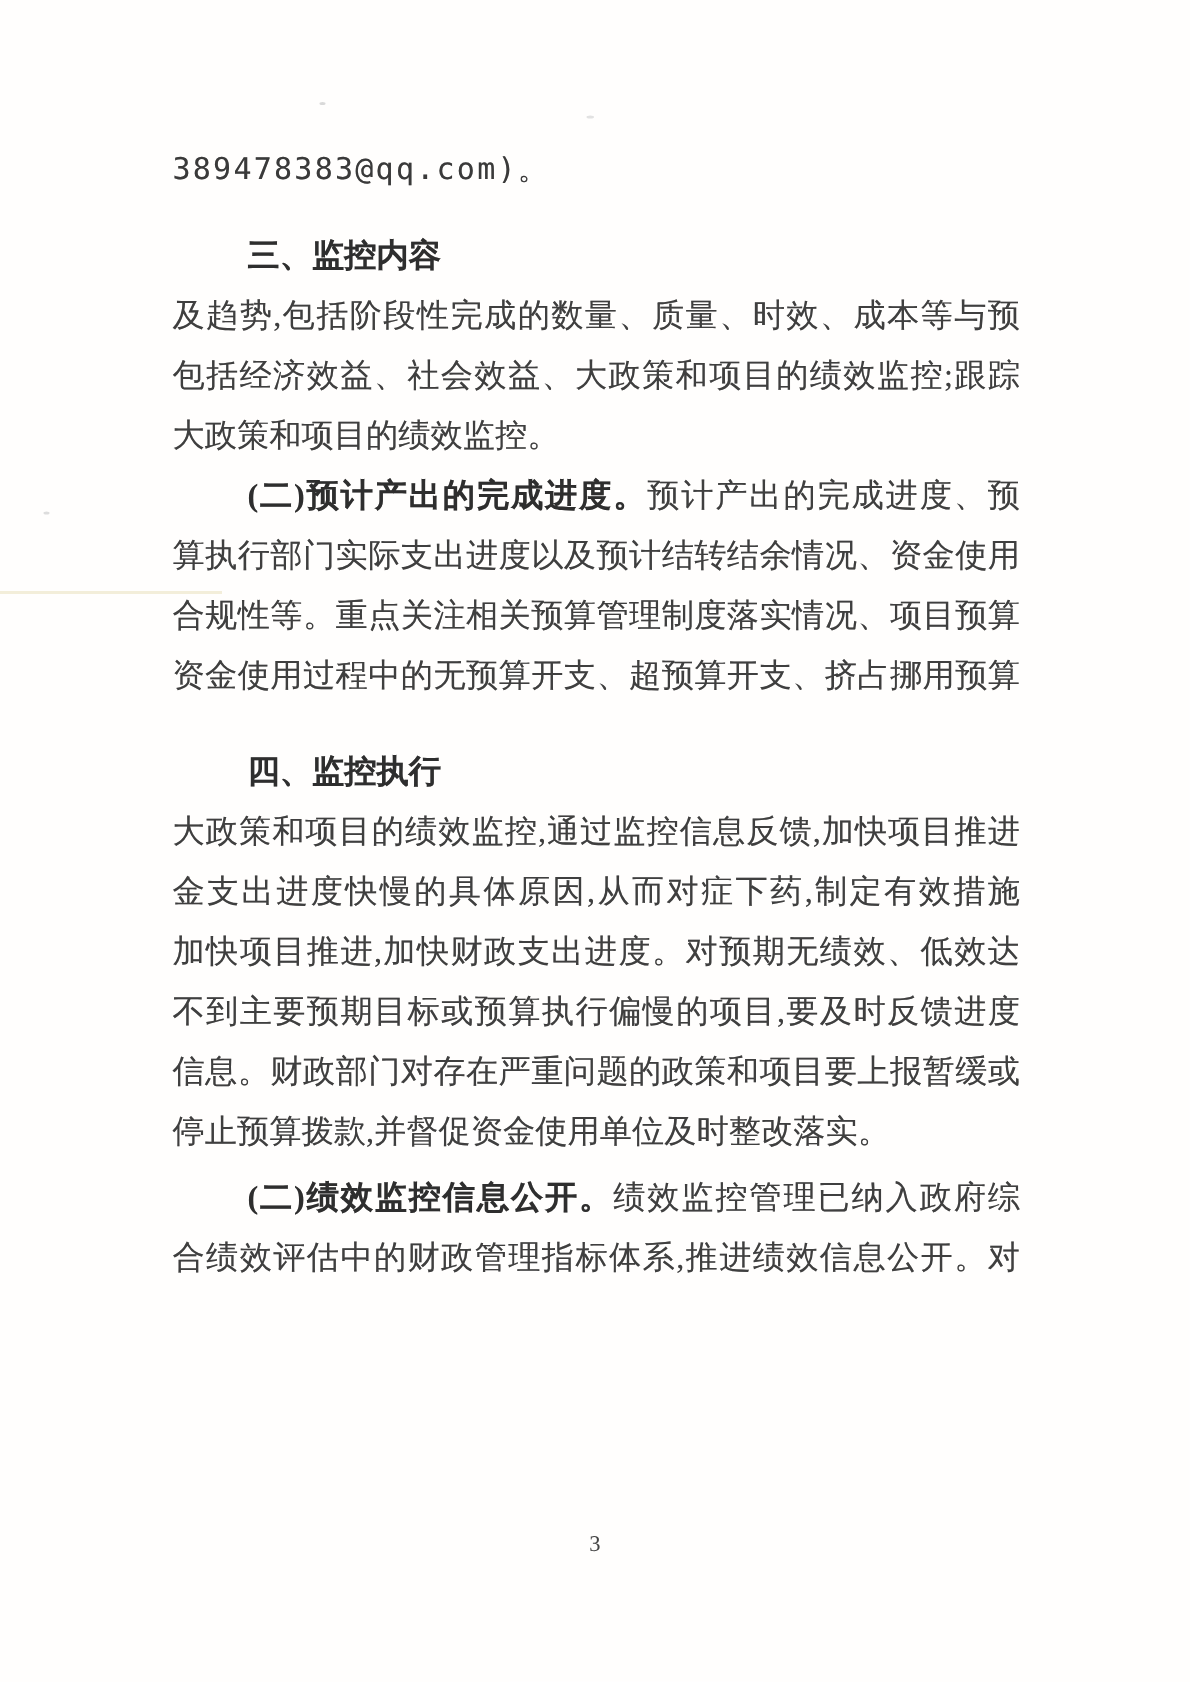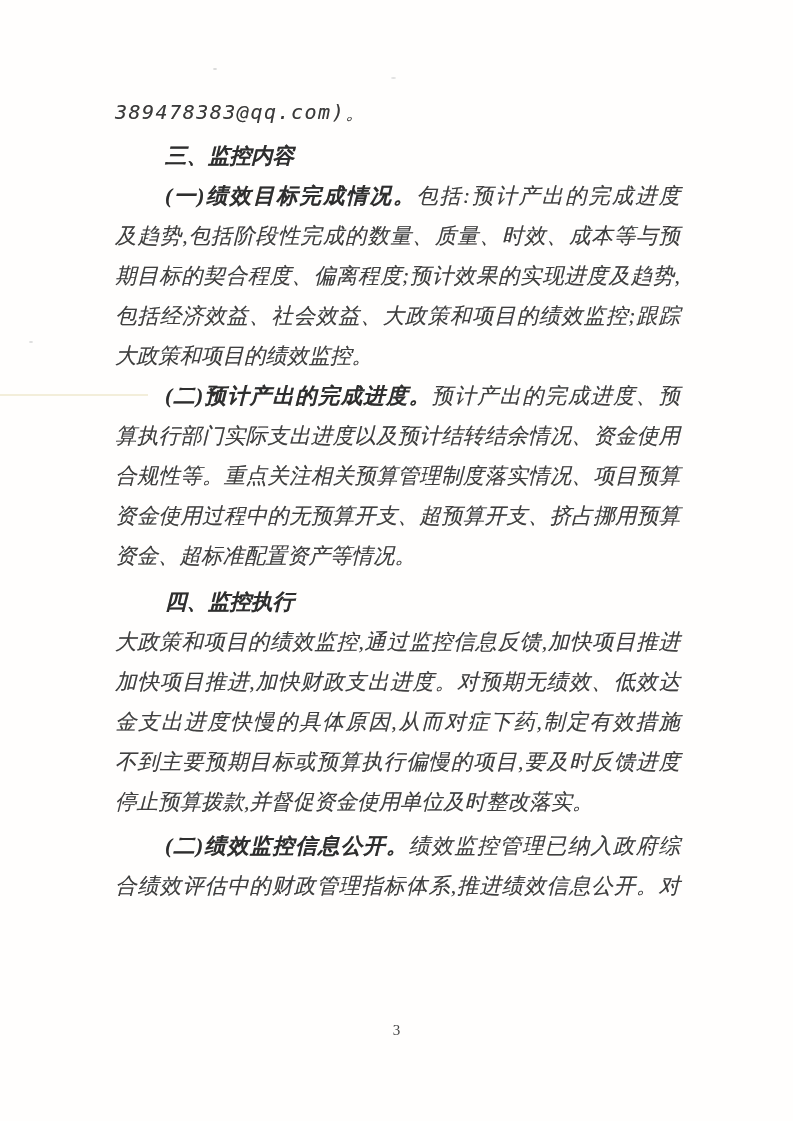--- a/index.html
+++ b/index.html
@@ -16,32 +16,31 @@
   .content{
     position:absolute;
     left:115px;top:92px;width:565px;
     color:#3f3f3f;
     font-size:21.5px;
     text-shadow:0 0 .4px rgba(70,70,70,.45);
   }
   .line{
     height:40px;line-height:40px;
     white-space:nowrap;
-    font-style:italic;
   }
   .line.fill{
     white-space:normal;
     text-align:justify;
     text-align-last:justify;
     -moz-text-align-last:justify;
   }
   .line.indent{ text-indent:50px; }
   .line.heading{ font-weight:700; color:#2e2e2e; }
-  .line.gap-sm{ margin-top:4px; }
-  .line.gap-md{ margin-top:6px; }
+  .line.gap-sm{ margin-top:18px; }
+  .line.gap-md{ margin-top:24px; }
   .line.gap-xs{ margin-top:4px; }
   .b{ font-weight:700; color:#2e2e2e; }
   .mono{
     font-family:"DejaVu Sans Mono","Liberation Mono",monospace;
     font-size:20px;letter-spacing:1.5px;color:#3a3a3a;
   }
   .page-number{
     position:absolute;left:0;top:1022px;width:100%;
     text-align:center;font-size:15px;color:#444;
   }
@@ -68,67 +67,61 @@
   <div class="content">
 
     <div class="line mono">
       <span>389478383@qq.com)。</span>
     </div>
 
     <div class="line heading indent gap-sm">
       <span>三、监控内容</span>
     </div>
 
-    <div class="line indent fill">
-      <span class="b">(一)绩效目标完成情况。</span><span>包括:预计产出的完成进度</span>
-    </div>
     <div class="line fill">
       <span>及趋势,包括阶段性完成的数量、质量、时效、成本等与预</span>
-    </div>
-    <div class="line fill">
-      <span>期目标的契合程度、偏离程度;预计效果的实现进度及趋势,</span>
     </div>
     <div class="line fill">
       <span>包括经济效益、社会效益、大政策和项目的绩效监控;跟踪</span>
     </div>
     <div class="line">
       <span>大政策和项目的绩效监控。</span>
     </div>
 
     <div class="line indent fill">
       <span class="b">(二)预计产出的完成进度。</span><span>预计产出的完成进度、预</span>
     </div>
     <div class="line fill">
       <span>算执行部门实际支出进度以及预计结转结余情况、资金使用</span>
     </div>
     <div class="line fill">
       <span>合规性等。重点关注相关预算管理制度落实情况、项目预算</span>
     </div>
     <div class="line fill">
       <span>资金使用过程中的无预算开支、超预算开支、挤占挪用预算</span>
     </div>
-    <div class="line">
-      <span>资金、超标准配置资产等情况。</span>
-    </div>
 
     <div class="line heading indent gap-md">
       <span>四、监控执行</span>
     </div>
 
     <div class="line fill">
       <span>大政策和项目的绩效监控,通过监控信息反馈,加快项目推进</span>
     </div>
     <div class="line fill">
+      <span>金支出进度快慢的具体原因,从而对症下药,制定有效措施</span>
+    </div>
+    <div class="line fill">
       <span>加快项目推进,加快财政支出进度。对预期无绩效、低效达</span>
     </div>
     <div class="line fill">
-      <span>金支出进度快慢的具体原因,从而对症下药,制定有效措施</span>
+      <span>不到主要预期目标或预算执行偏慢的项目,要及时反馈进度</span>
     </div>
     <div class="line fill">
-      <span>不到主要预期目标或预算执行偏慢的项目,要及时反馈进度</span>
+      <span>信息。财政部门对存在严重问题的政策和项目要上报暂缓或</span>
     </div>
     <div class="line">
       <span>停止预算拨款,并督促资金使用单位及时整改落实。</span>
     </div>
 
     <div class="line indent fill gap-xs">
       <span class="b">(二)绩效监控信息公开。</span><span>绩效监控管理已纳入政府综</span>
     </div>
     <div class="line fill">
       <span>合绩效评估中的财政管理指标体系,推进绩效信息公开。对</span>

